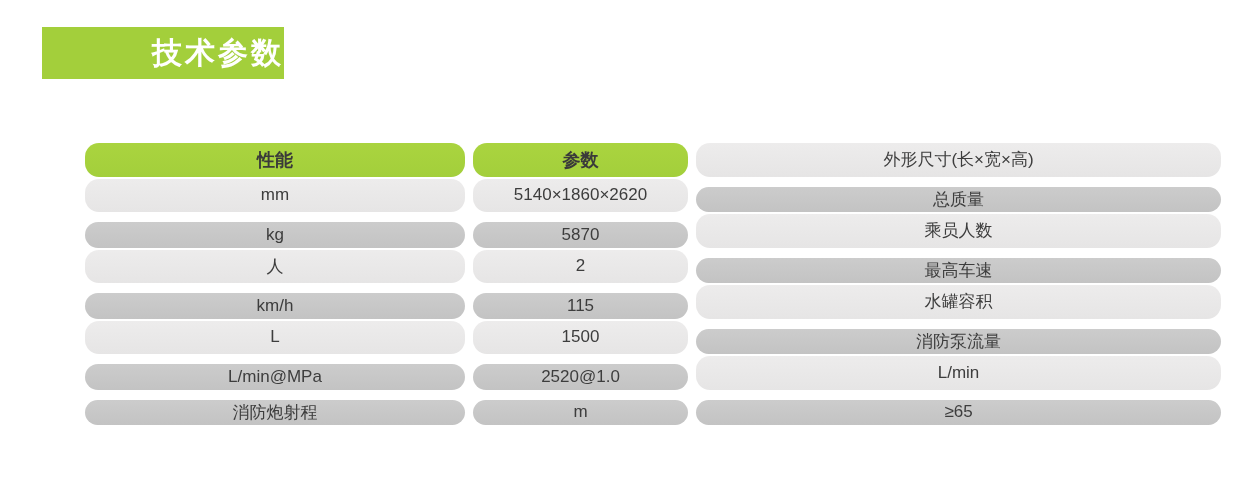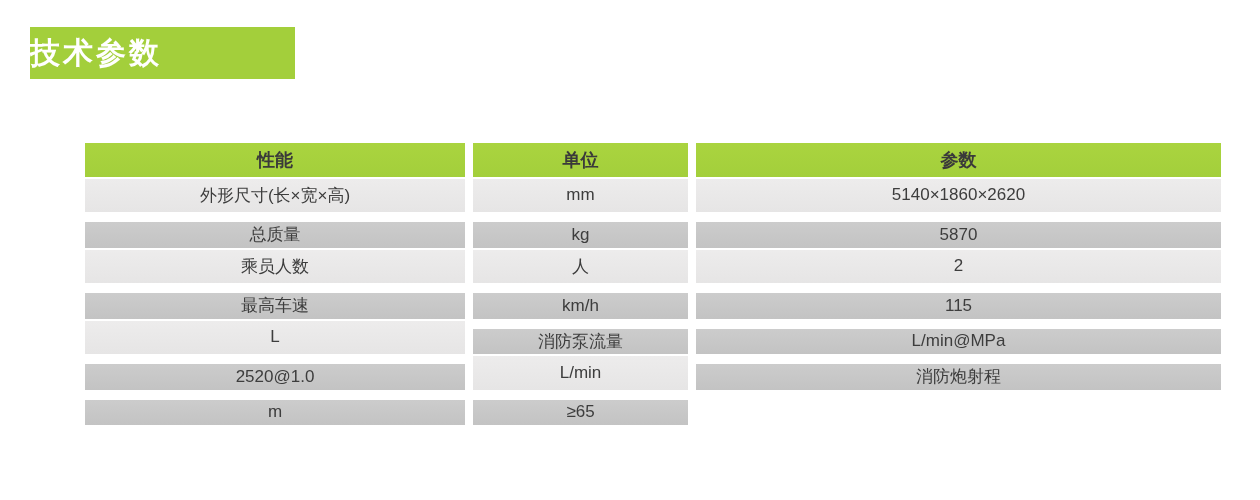--- a/index.html
+++ b/index.html
@@ -15,28 +15,28 @@
   .page {
     position: relative;
     width: 1260px;
     height: 500px;
     background: #ffffff;
     overflow: hidden;
     font-family: "Liberation Sans", "DejaVu Sans", sans-serif;
   }
   .title-block {
     position: absolute;
-    left: 30px;
+    left: 42px;
     top: 27px;
-    width: 265px;
+    width: 242px;
     height: 52px;
     background: var(--accent-green);
     display: flex;
     align-items: center;
-    justify-content: flex-start;
+    justify-content: flex-end;
   }
   .title-block span {
     color: var(--title-text);
     font-size: 30px;
     font-weight: bold;
     letter-spacing: 3px;
   }
   .spec-table {
     position: absolute;
     left: 85px;
@@ -48,20 +48,21 @@
     row-gap: 2px;
     grid-auto-rows: 33.5px;
   }
   .cell {
     display: flex;
     align-items: center;
     justify-content: center;
     font-size: 17px;
     color: var(--cell-text);
     white-space: nowrap;
+    border-radius: 14px;
   }
   .cell.h {
     background: linear-gradient(#aad43f, var(--accent-green));
     font-weight: bold;
     font-size: 18px;
     color: var(--header-text);
   }
   .cell.light { background: linear-gradient(#edecec, #e6e5e5); text-align: right; }
   .cell.dark  { background: linear-gradient(#cccccc, #c3c3c3); margin-top: 8px; }
 </style>
@@ -70,40 +71,41 @@
 
 <div class="page">
 
   <div class="title-block">
     <span>技术参数</span>
   </div>
 
   <div class="spec-table">
 
     <div class="cell h">性能</div>
-    <div class="cell h">单位</div>
     <div class="cell h">参数</div>
 
     <div class="cell light">外形尺寸(长×宽×高)</div>
     <div class="cell light">mm</div>
     <div class="cell light">5140×1860×2620</div>
 
     <div class="cell dark">总质量</div>
     <div class="cell dark">kg</div>
     <div class="cell dark">5870</div>
 
     <div class="cell light">乘员人数</div>
     <div class="cell light">人</div>
     <div class="cell light">2</div>
 
     <div class="cell dark">最高车速</div>
     <div class="cell dark">km/h</div>
     <div class="cell dark">115</div>
 
+    <div class="cell light">水罐容积</div>
     <div class="cell light">L</div>
+    <div class="cell light">1500</div>
 
     <div class="cell dark">消防泵流量</div>
     <div class="cell dark">L/min@MPa</div>
     <div class="cell dark">2520@1.0</div>
 
     <div class="cell light">L/min</div>
 
     <div class="cell dark">消防炮射程</div>
     <div class="cell dark">m</div>
     <div class="cell dark">≥65</div>

